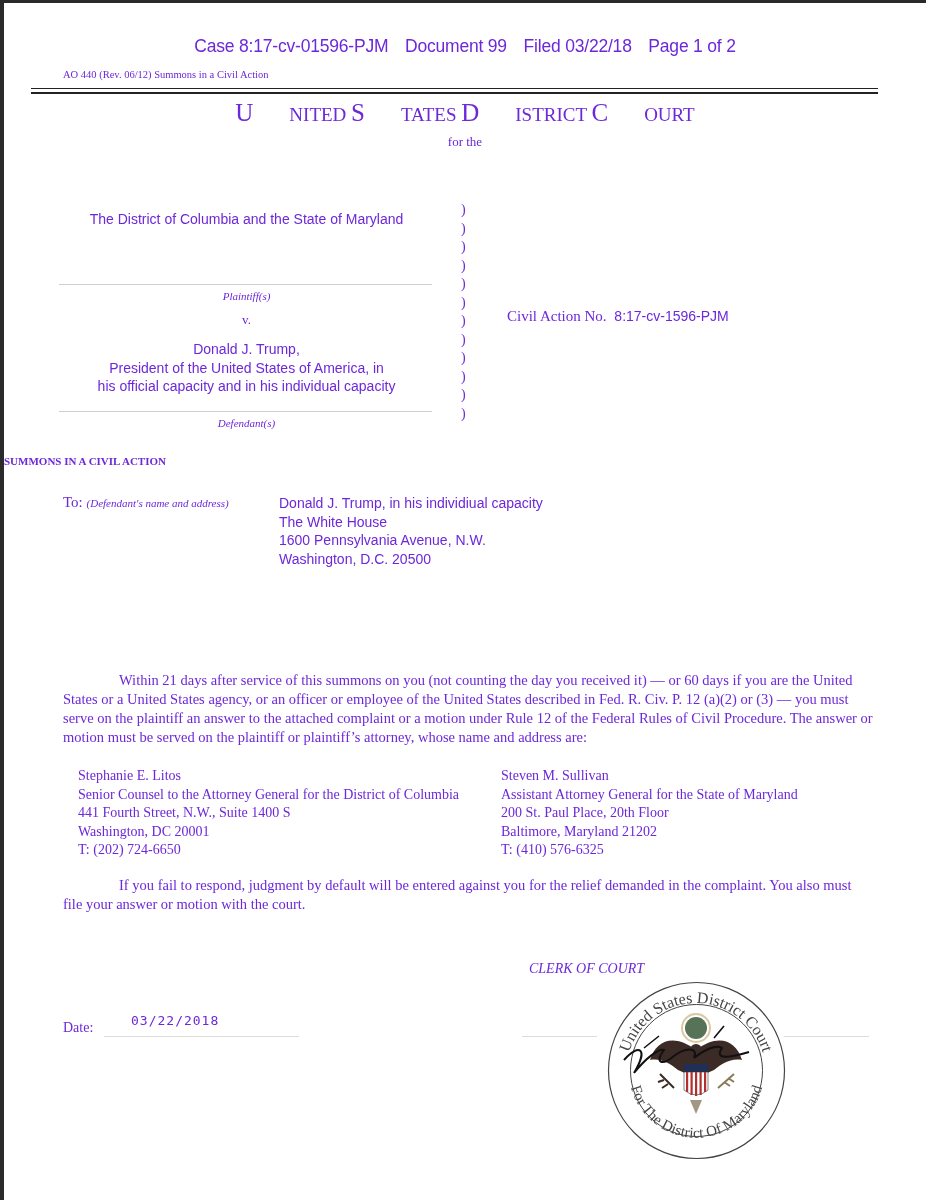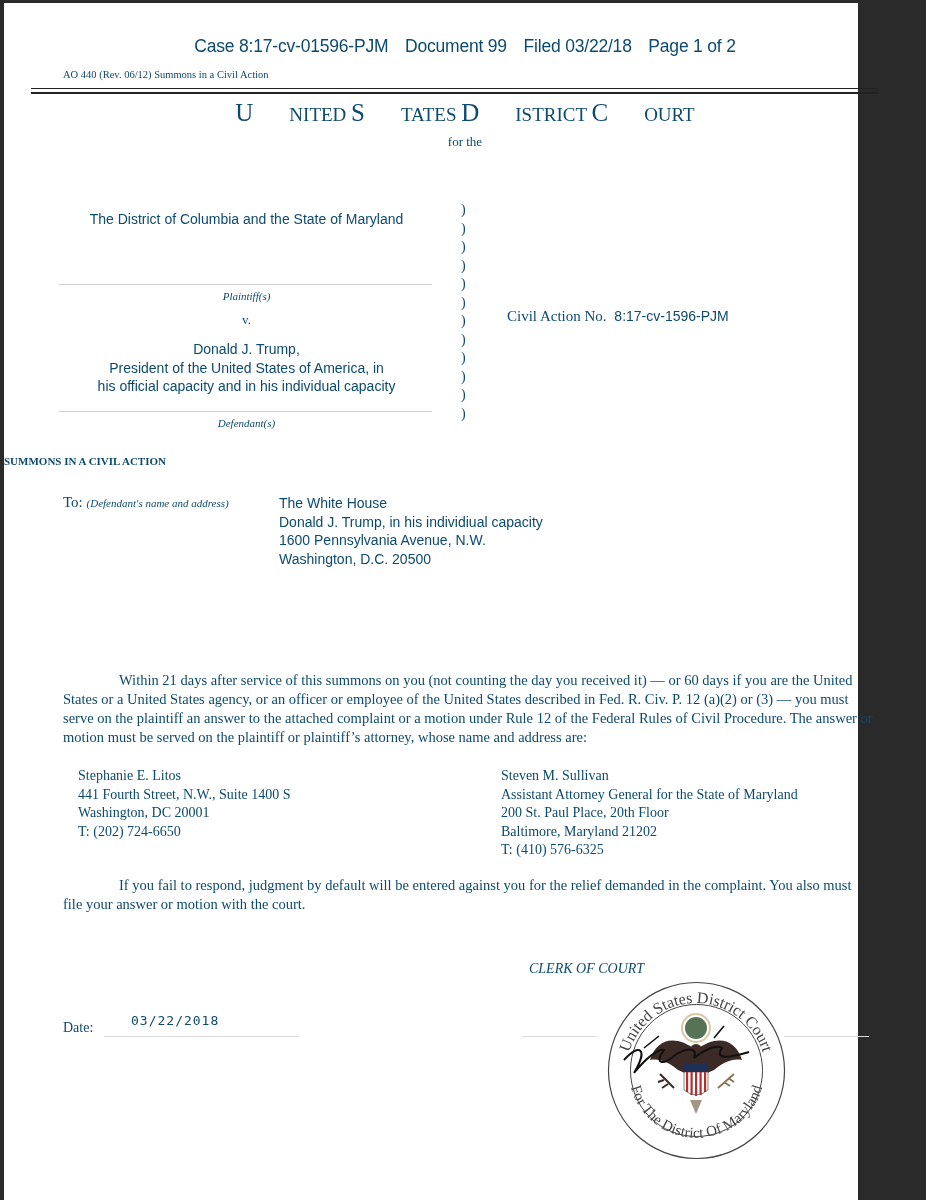--- a/index.html
+++ b/index.html
@@ -2,24 +2,24 @@
 <html><head>
 <meta charset="utf-8">
 <style>
   html, body { margin: 0; padding: 0; }
   body {
     width: 926px; height: 1200px; overflow: hidden;
     background: #2a2a2a;
     position: relative;
   }
   .page {
-    position: absolute; left: 4px; top: 3px; width: 854px; height: 1197px;
+    position: absolute; left: 4px; top: 3px; width: 922px; height: 1197px;
     background: #ffffff;
     font-family: "Liberation Serif", serif;
-    color: #0c4a6e;
+    color: #6d28d9;
   }
   .abs { position: absolute; }
   .sans { font-family: "Liberation Sans", sans-serif; }
   .mono { font-family: "DejaVu Sans Mono", monospace; }
 
   .ecf-header { top: 33px; left: 0; width: 922px; text-align: center; font-size: 17.5px; letter-spacing: -0.2px; }
   .ecf-header span { margin: 0 6px; }
   .form-id { top: 66px; left: 59px; font-size: 10.5px; }
   .rule-top { top: 85px; left: 27px; width: 847px; height: 1px; background:#222; }
   .rule-bot { top: 89px; left: 27px; width: 847px; height: 1.5px; background:#222; }
@@ -117,30 +117,31 @@
     <span class="num">8:17-cv-1596-PJM</span>
   </div>
 
   <div class="abs summons-title">SUMMONS IN A CIVIL ACTION</div>
 
   <div class="abs to-label">
     <span>To:</span>
     <i>(Defendant's name and address)</i>
   </div>
   <div class="abs to-address sans">
+    <div>Donald J. Trump, in his individiual capacity</div>
     <div>The White House</div>
-    <div>Donald J. Trump, in his individiual capacity</div>
     <div>1600 Pennsylvania Avenue, N.W.</div>
     <div>Washington, D.C. 20500</div>
   </div>
 
   <div class="abs para p2">Within 21 days after service of this summons on you (not counting the day you received it) — or 60 days if you are the United States or a United States agency, or an officer or employee of the United States described in Fed. R. Civ. P. 12 (a)(2) or (3) — you must serve on the plaintiff an answer to the attached complaint or a motion under Rule 12 of the Federal Rules of Civil Procedure.  The answer or motion must be served on the plaintiff or plaintiff’s attorney, whose name and address are:</div>
 
   <div class="abs attorney atty-left">
     <div>Stephanie E. Litos</div>
+    <div>Senior Counsel to the Attorney General for the District of Columbia</div>
     <div>441 Fourth Street, N.W., Suite 1400 S</div>
     <div>Washington, DC 20001</div>
     <div>T: (202) 724-6650</div>
   </div>
   <div class="abs attorney atty-right">
     <div>Steven M. Sullivan</div>
     <div>Assistant Attorney General for the State of Maryland</div>
     <div>200 St. Paul Place, 20th Floor</div>
     <div>Baltimore, Maryland 21202</div>
     <div>T: (410) 576-6325</div>

